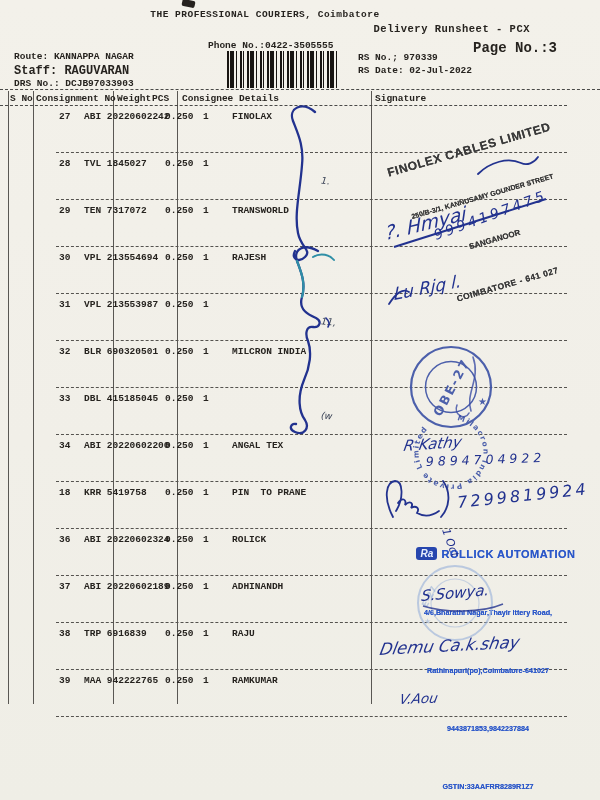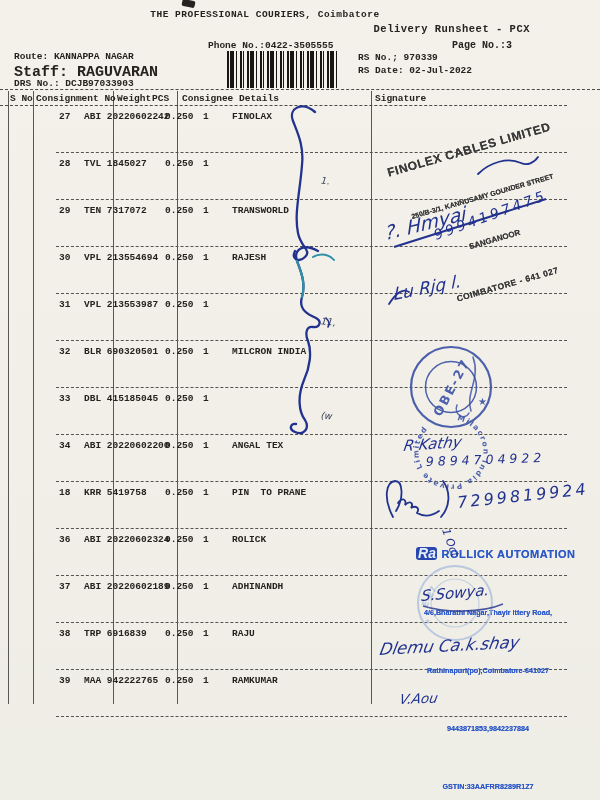--- a/index.html
+++ b/index.html
@@ -7,23 +7,23 @@
     position:relative;width:600px;height:800px;overflow:hidden;
     background:linear-gradient(180deg,#f3f1ea 0%,#f1efe8 55%,#efeee6 100%);
     font-family:"Liberation Mono","DejaVu Sans Mono",monospace;
     color:#26231f;
   }
   .abs{position:absolute;white-space:pre;}
   
   .doc-title{top:9px;left:0;width:530px;text-align:center;font-size:9.5px;font-weight:bold;letter-spacing:.5px;}
   .doc-subtitle{top:23px;left:0;width:530px;text-align:right;font-size:10.5px;font-weight:bold;letter-spacing:.5px;}
   .phone{top:40px;left:208px;font-size:9.5px;font-weight:bold;}
-  .pageno{top:40px;left:452px;font-size:10px;font-weight:bold;}
+  .pageno{top:40px;left:473px;font-size:14px;font-weight:bold;}
   .route{top:51px;left:14px;font-size:9.5px;font-weight:bold;}
-  .staff{top:64px;left:14px;font-size:15px;font-weight:bold;}
+  .staff{top:64px;left:14px;font-size:12px;font-weight:bold;}
   .drs{top:78px;left:14px;font-size:9.5px;font-weight:bold;}
   .rsno{top:52px;left:358px;font-size:9.5px;font-weight:bold;}
   .rsdate{top:65px;left:358px;font-size:9.5px;font-weight:bold;}
   .barcode{
     top:51px;left:227px;width:111px;height:37px;
     background:repeating-linear-gradient(90deg,
       #181512 0 2px, transparent 2px 3px,
       #181512 3px 7px, transparent 7px 9px,
       #181512 9px 10px, transparent 10px 13px,
       #181512 13px 15px, transparent 15px 16px,
@@ -53,21 +53,21 @@
   .fx3{font-size:8px;font-weight:bold;margin-top:1px;}
   .fx4{font-size:8.5px;font-weight:bold;margin-top:1px;letter-spacing:.5px;}
   
   .rollick{
     top:511px;left:377px;width:222px;text-align:center;color:#2b57c9;
     font-family:"Liberation Sans",sans-serif;filter:blur(.2px);
     text-shadow:0 0 .6px rgba(43,87,201,.8);
   }
   .rk-line1{display:flex;align-items:center;justify-content:center;gap:4px;}
   .rk-logo{display:inline-block;width:21px;height:13px;background:#2746ae;color:#e7edfb;
-    border-radius:3px;font-style:italic;font-weight:bold;font-size:14px;line-height:13px;margin-left:16px;}
+    border-radius:3px;font-style:italic;font-weight:bold;font-size:10px;line-height:13px;margin-left:16px;}
   .rk-name{font-size:11px;font-weight:bold;letter-spacing:.5px;}
   .rk-s{font-size:7.2px;font-weight:bold;line-height:10px;margin-top:12px;}
   svg text{font-family:"DejaVu Sans",sans-serif;}
   .hw{fill:#22328f;font-style:italic;}
   .overlay{position:absolute;top:0;left:0;pointer-events:none;}
 </style>
 </head>
 <body>
 
 <div class="page">

